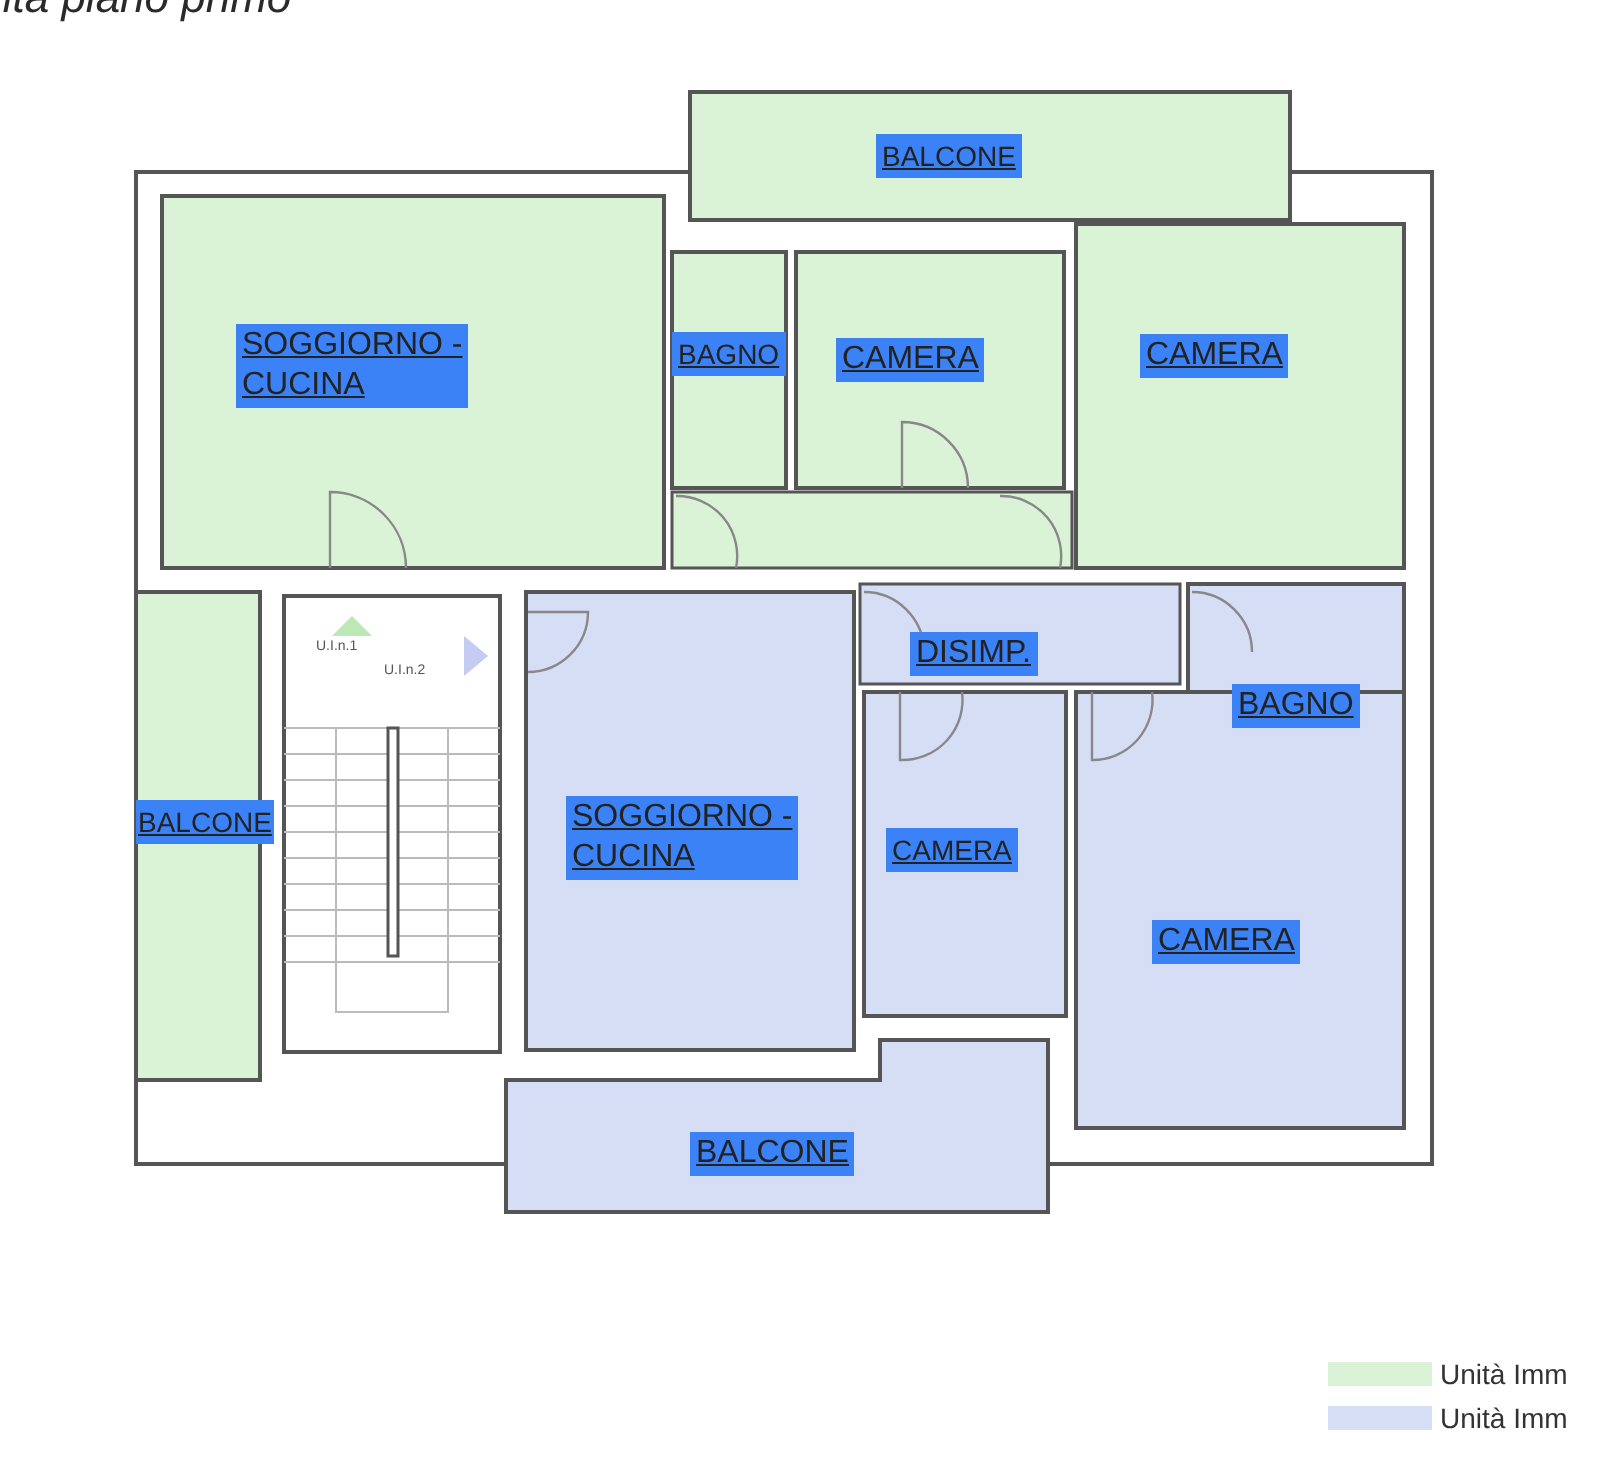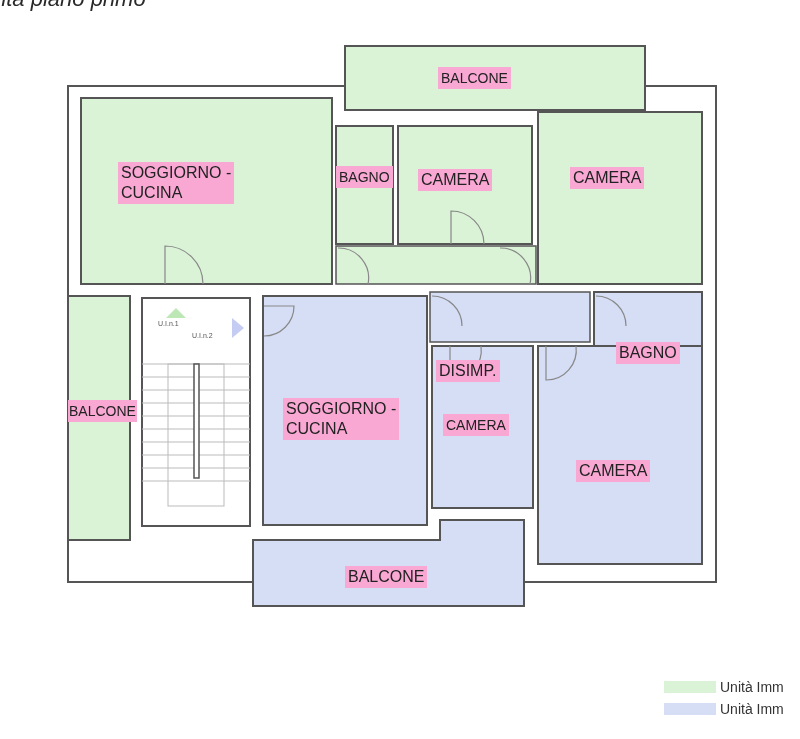--- a/index.html
+++ b/index.html
@@ -1,19 +1,19 @@
 <!DOCTYPE html>
 <html><head>
 <meta charset="utf-8">
 <style>
   html, body { margin:0; padding:0; background:#ffffff; }
   body { width:800px; height:739px; position:relative; overflow:hidden; font-family:"Liberation Sans", sans-serif; }
   .title { position:absolute; left:-6px; top:-14px; font-size:22px; font-style:italic; color:#2a2a2a; font-family:"Liberation Sans", sans-serif; }
   svg.plan { position:absolute; left:0; top:0; }
-  .lbl { position:absolute; background:#f9a8d4; color:#222; font-size:16px; line-height:20px; padding:1px 3px; white-space:nowrap; font-family:"Liberation Sans", sans-serif; }
+  .lbl { position:absolute; background:#3b82f6; color:#222; font-size:16px; line-height:20px; padding:1px 3px; white-space:nowrap; font-family:"Liberation Sans", sans-serif;text-decoration:underline; }
   .lbl.sm { font-size:14px; }
   .tiny { position:absolute; font-size:7px; color:#555; font-family:"Liberation Sans", sans-serif; }
   .legend { position:absolute; left:664px; top:660px;margin-top:16px; }
   .leg-row { display:flex; align-items:center; height:22px; }
   .swatch { width:52px; height:12px; margin-right:4px; }
   .leg-text { font-size:14px; color:#333; font-family:"Liberation Sans", sans-serif; white-space:nowrap; }
 </style>
 </head>
 <body>
 
@@ -70,21 +70,21 @@
 </svg>
 
 <div class="lbl" style="left:118px;top:162px;"><span>SOGGIORNO -</span><br><span>CUCINA</span></div>
 <div class="lbl sm" style="left:336px;top:166px;">BAGNO</div>
 <div class="lbl" style="left:418px;top:169px;">CAMERA</div>
 <div class="lbl" style="left:570px;top:167px;">CAMERA</div>
 <div class="lbl sm" style="left:438px;top:67px;">BALCONE</div>
 <div class="lbl sm" style="left:68px;top:400px;padding:1px 1px;">BALCONE</div>
 
 <div class="lbl" style="left:283px;top:398px;"><span>SOGGIORNO -</span><br><span>CUCINA</span></div>
-<div class="lbl" style="left:436px;top:316px;margin-top:44px;">DISIMP.</div>
+<div class="lbl" style="left:455px;top:316px;">DISIMP.</div>
 <div class="lbl" style="left:616px;top:342px;">BAGNO</div>
 <div class="lbl sm" style="left:443px;top:414px;">CAMERA</div>
 <div class="lbl" style="left:576px;top:460px;">CAMERA</div>
 <div class="lbl" style="left:345px;top:566px;">BALCONE</div>
 
 <div class="tiny" style="left:158px;top:320px;">U.I.n.1</div>
 <div class="tiny" style="left:192px;top:332px;">U.I.n.2</div>
 
 <div class="legend">
   <div class="leg-row">

